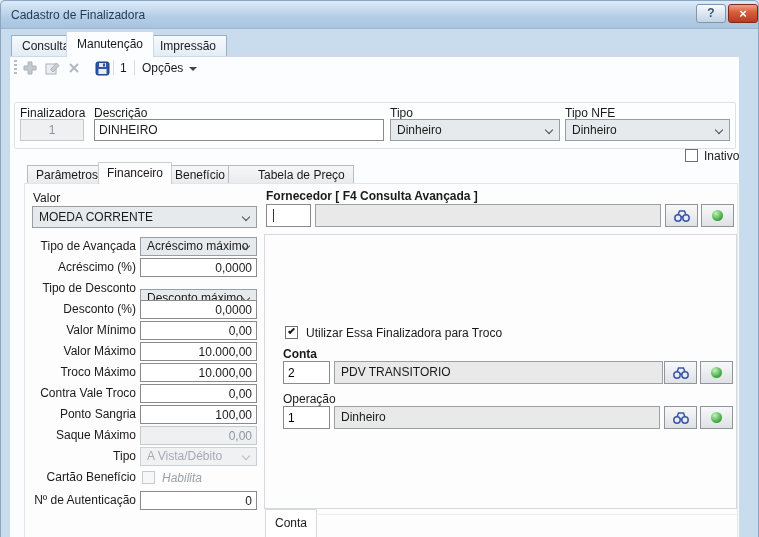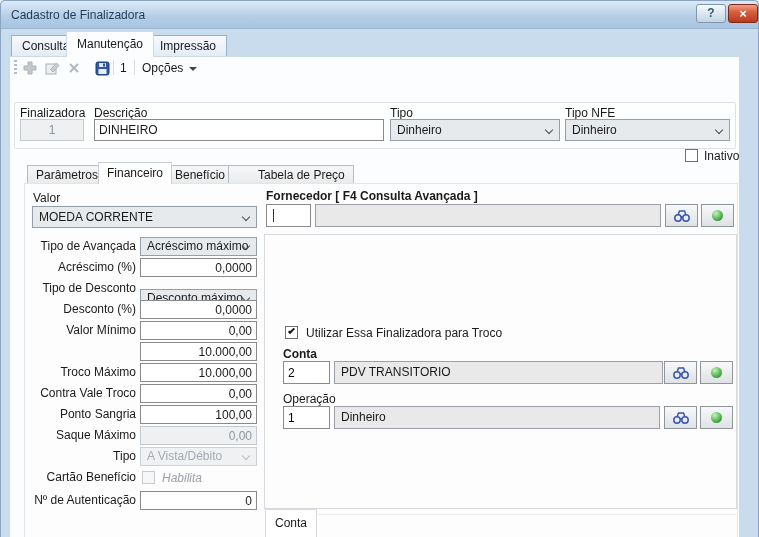--- a/index.html
+++ b/index.html
@@ -223,20 +223,21 @@
     </div>
     <div class="frow" style="top:243px;">
       <span class="flabel">Desconto (%)</span>
       <input class="txt num" style="position: absolute;" value="0,0000">
     </div>
     <div class="frow" style="top:264px;">
       <span class="flabel">Valor Mínimo</span>
       <input class="txt num" style="position: absolute;" value="0,00">
     </div>
     <div class="frow" style="top:285px;">
+      <span class="flabel">Valor Máximo</span>
       <input class="txt num" style="position: absolute;" value="10.000,00">
     </div>
     <div class="frow" style="top:306px;">
       <span class="flabel">Troco Máximo</span>
       <input class="txt num" style="position: absolute;" value="10.000,00">
     </div>
     <div class="frow" style="top:327px;">
       <span class="flabel">Contra Vale Troco</span>
       <input class="txt num" style="position: absolute;" value="0,00">
     </div>

